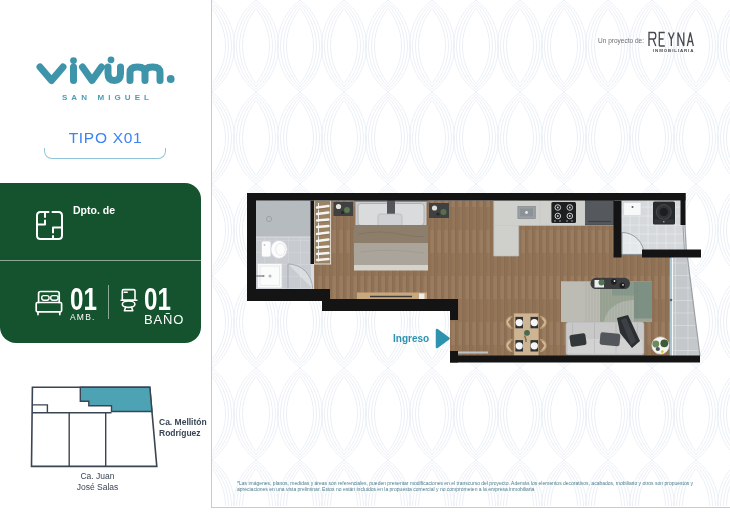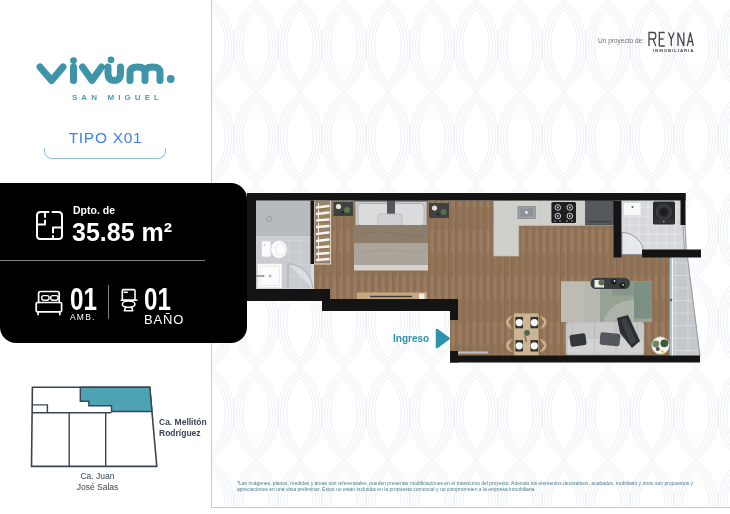--- a/index.html
+++ b/index.html
@@ -37,41 +37,40 @@
 <path d="M75,15 V21.5 Q75,28.5 81.3,28.5 Q87.5,28.5 87.5,21.5 V15"></path>
 <path d="M97,28.5 V20.5 Q97,15 104.5,15 Q112,15 112,20.5 V28.5 M112,20.5 Q112,15 119.5,15 Q127,15 127,20.5 V28.5"></path>
 </g>
 <g fill="#3e95aa">
 <circle cx="40.5" cy="8.6" r="3.4"></circle>
 <circle cx="78" cy="7.8" r="3.4"></circle>
 <circle cx="137.7" cy="27" r="3.9"></circle>
 </g>
 </svg>
 
-<div class="abs" style="left:12px;top:93px;width:211px;text-align:center;font-size:8px;font-weight:bold;letter-spacing:4.1px;color:#4a9fb2;">SAN MIGUEL</div>
+<div class="abs" style="left:2px;top:93px;width:211px;text-align:center;font-size:8px;font-weight:bold;letter-spacing:4.1px;color:#4a9fb2;">SAN MIGUEL</div>
 
 <div class="abs" style="left:0;top:129px;width:211px;text-align:center;font-size:15.5px;font-weight:normal;letter-spacing:0.7px;color:#3b82f6;">TIPO X01</div>
 
 <div class="abs" style="left:44px;top:148px;width:120px;height:9.5px;border:1.5px solid #8fc5da;border-top:none;border-radius:0 0 8px 8px;"></div>
 
-<div class="abs" style="left:0;top:183px;width:247px;height:160px;background:#000000;border-radius:0 16px 16px 16px;">
+<div class="abs" style="left:0;top:183px;width:201px;height:160px;background:#14532d;border-radius:0 16px 16px 16px;">
 
 <svg class="abs" style="left:36px;top:28px" width="27" height="29" viewBox="0 0 27 29">
 <g fill="none" stroke="#fff" stroke-width="2" stroke-linecap="round" stroke-linejoin="round">
 <path d="M12.5,1 H4.5 Q1,1 1,4.5 V24.5 Q1,28 4.5,28 H22.5 Q26,28 26,24.5 V4.5 Q26,1 22.5,1 H16.5"></path>
 <path d="M9,1.5 V6"></path>
 <path d="M9,9.5 V13.5 H1.5"></path>
 <path d="M25.5,16.5 H17 V21.5"></path>
 <path d="M17,25 V27.5"></path>
 </g>
 </svg>
 
 <div class="abs" style="left:73px;top:21px;font-size:10.5px;font-weight:bold;color:#fff;">Dpto. de</div>
 
-<div class="abs" style="left:72px;top:34.5px;font-size:25px;font-weight:bold;color:#fff;">35.85 m²</div>
 
 <div class="abs" style="left:0;top:77px;width:205px;height:1px;background:rgba(255,255,255,0.5);"></div>
 
 <svg class="abs" style="left:33px;top:105px" width="32" height="28" viewBox="0 0 32 28">
 <g fill="none" stroke="#fff" stroke-width="1.7" stroke-linecap="round" stroke-linejoin="round">
 <path d="M5.6,14.5 V5.5 Q5.6,3.5 7.6,3.5 H24.2 Q26.2,3.5 26.2,5.5 V14.5"></path>
 <rect x="3.2" y="14.5" width="25.4" height="9.3" rx="1.2"></rect>
 <path d="M5,23.8 V26.6 M26.8,23.8 V26.6"></path>
 </g>
 <g fill="none" stroke="#fff" stroke-width="1.4">

